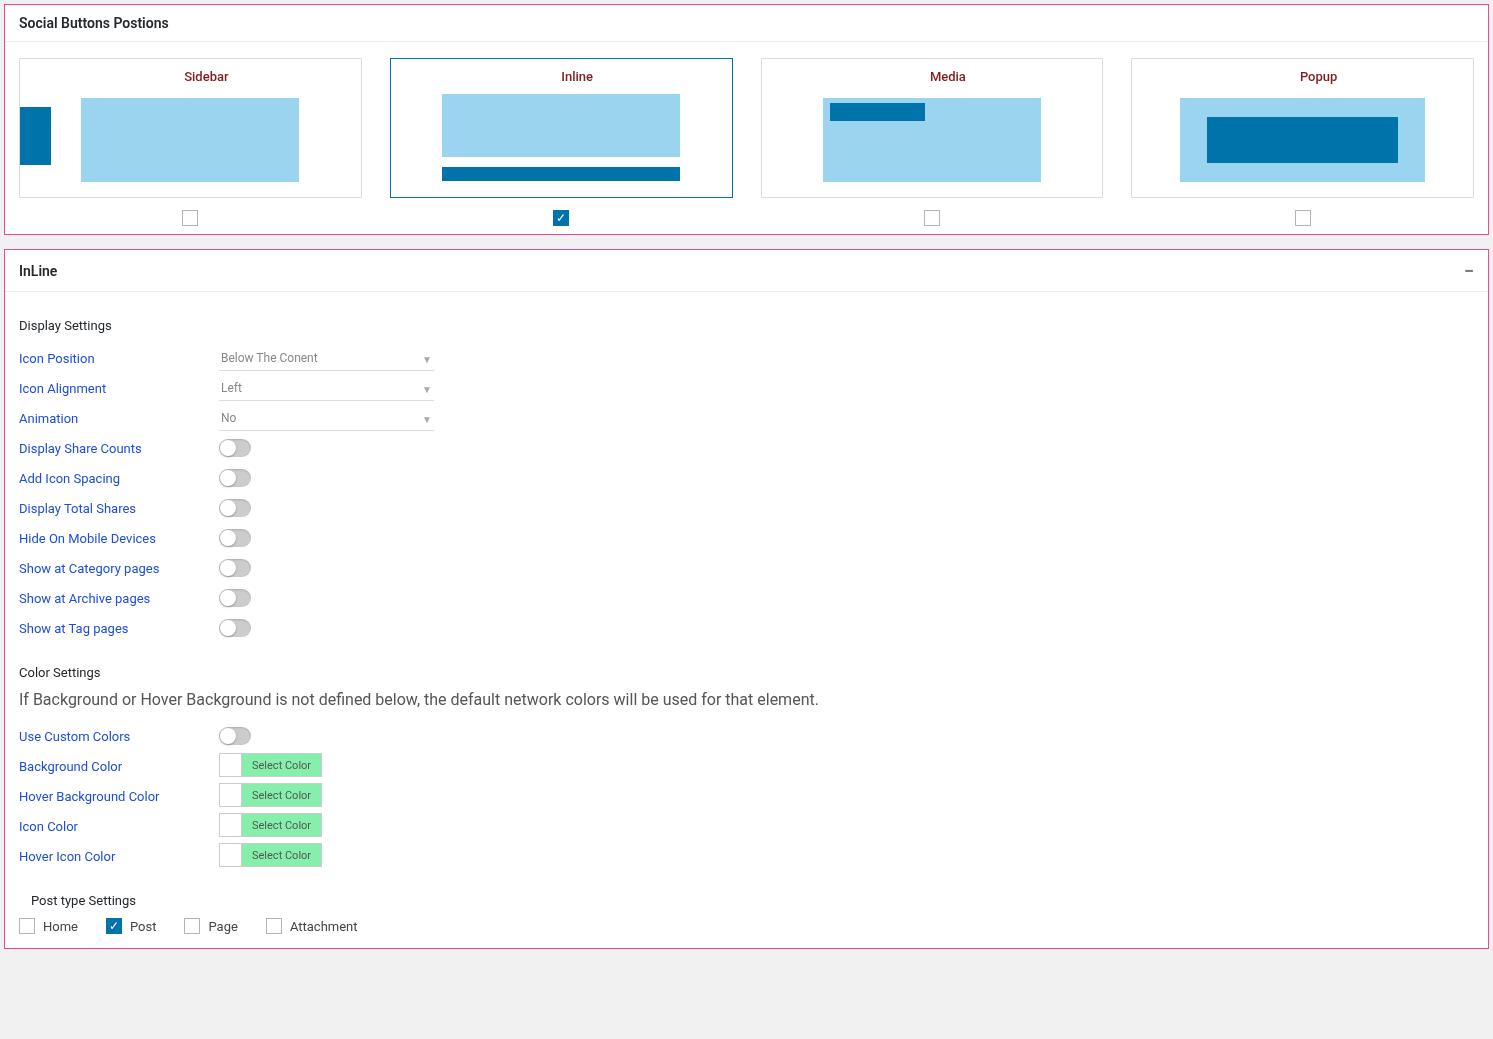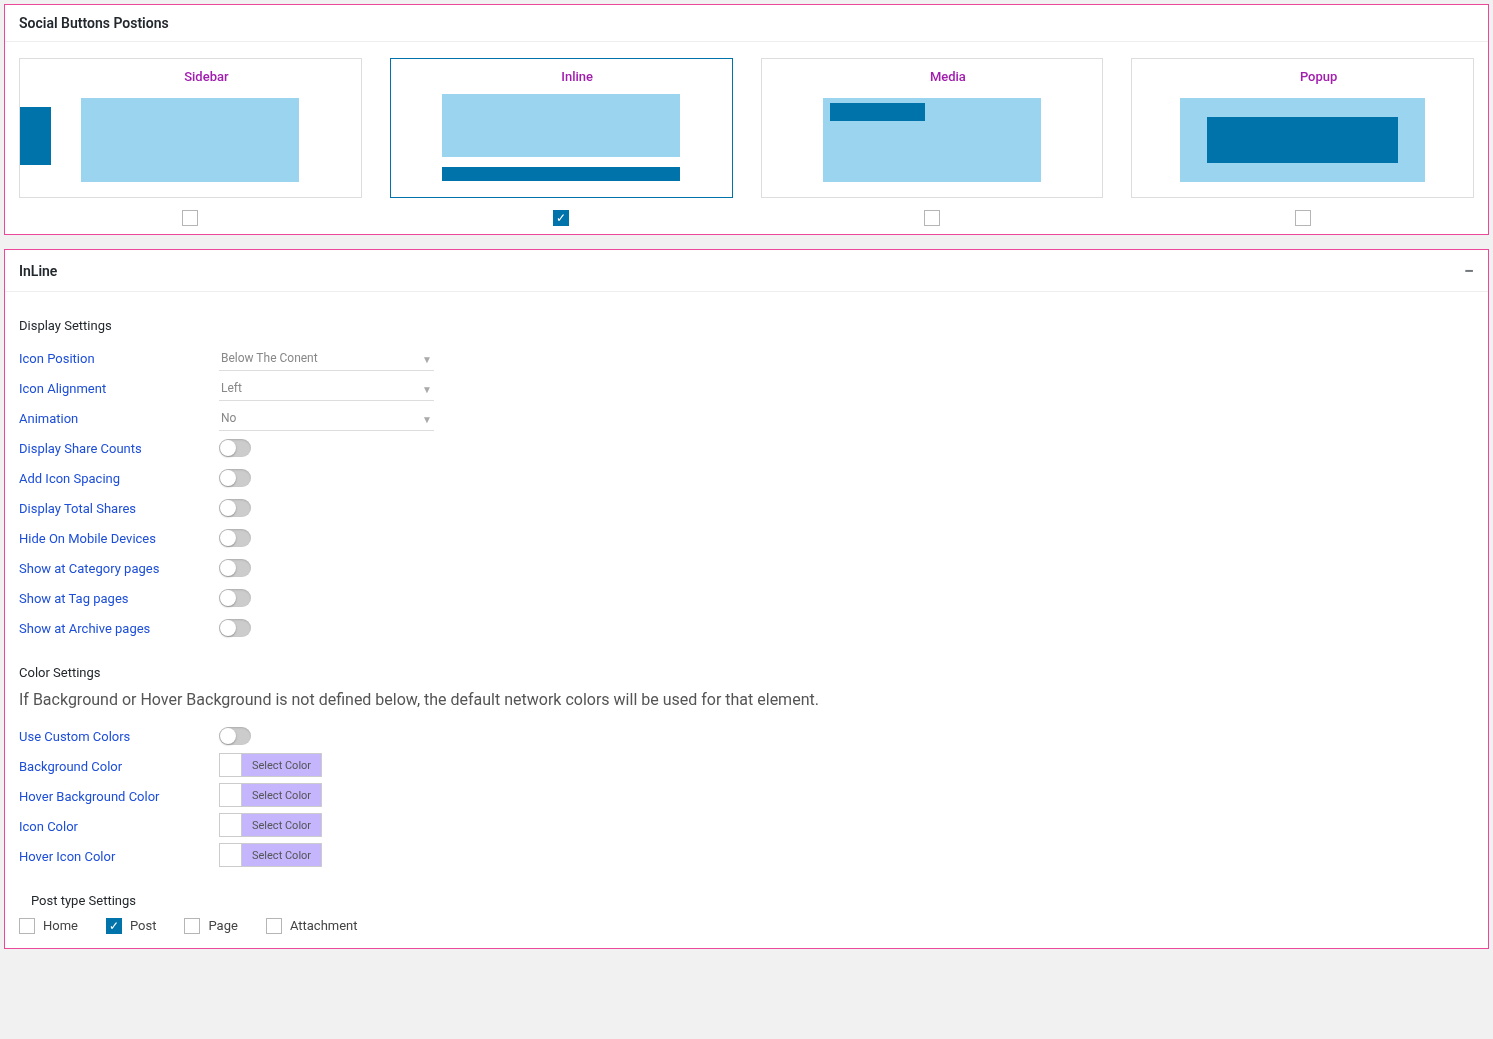--- a/index.html
+++ b/index.html
@@ -47,21 +47,21 @@
     height: 140px;
     border: 1px solid #ddd;
     position: relative;
     display: flex;
     flex-direction: column;
     align-items: center;
   }
   .pos-card.selected { border-color: #0073aa; }
   .pos-title {
     font-size: 13px;
-    color: #a21caf;
+    color: #7f1d1d;
     padding: 10px 0 8px 0;
     font-weight: 500;
     margin-left: 32px;
   }
   .pos-canvas {
     position: relative;
     width: 100%;
     flex: 1;
   }
   .lightblue { background: #9bd4ef; position: absolute; }
@@ -148,21 +148,21 @@
     width: 16px; height: 16px;
     background: #fff;
     border-radius: 50%;
     box-shadow: 0 1px 2px rgba(0,0,0,0.3);
   }
 
   .color-btn {
     display: inline-flex;
     align-items: center;
     border: 1px solid #ccc;
-    background: #c4b5fd;
+    background: #86efac;
     font-size: 11px;
     color: #555;
     cursor: pointer;
     padding: 0;
     height: 24px;
   }
   .color-swatch {
     width: 22px; height: 22px;
     background: #fff;
     border-right: 1px solid #ccc;
@@ -170,20 +170,21 @@
   .color-btn span.lbl { padding: 0 10px; }
 
   .pt-row {
     display: flex;
     align-items: center;
     gap: 28px;
     margin-top: 8px;
   }
   .pt-item {
     display: flex;
+    align-items: center;
     gap: 8px;
     font-size: 13px;
     color: #444;
   }
   .checkbox {
     width: 16px; height: 16px;
     border: 1px solid #b5b5b5;
     background: #fff;
     display: inline-flex;
     align-items: center; justify-content: center;
@@ -329,29 +330,29 @@
     </div>
     <div class="setting-row">
       <div class="setting-label">Show at Category pages</div>
       <div class="setting-control">
           <div class="toggle">
             <div class="knob"></div>
           </div>
         </div>
     </div>
     <div class="setting-row">
+      <div class="setting-label">Show at Archive pages</div>
+      <div class="setting-control">
+          <div class="toggle">
+            <div class="knob"></div>
+          </div>
+        </div>
+    </div>
+    <div class="setting-row">
       <div class="setting-label">Show at Tag pages</div>
-      <div class="setting-control">
-          <div class="toggle">
-            <div class="knob"></div>
-          </div>
-        </div>
-    </div>
-    <div class="setting-row">
-      <div class="setting-label">Show at Archive pages</div>
       <div class="setting-control">
           <div class="toggle">
             <div class="knob"></div>
           </div>
         </div>
     </div>
 
     <div class="section-title" style="margin-top:22px;">Color Settings</div>
     <div class="section-desc">If Background or Hover Background is not defined below, the default network colors will be used for that element.</div>
 

